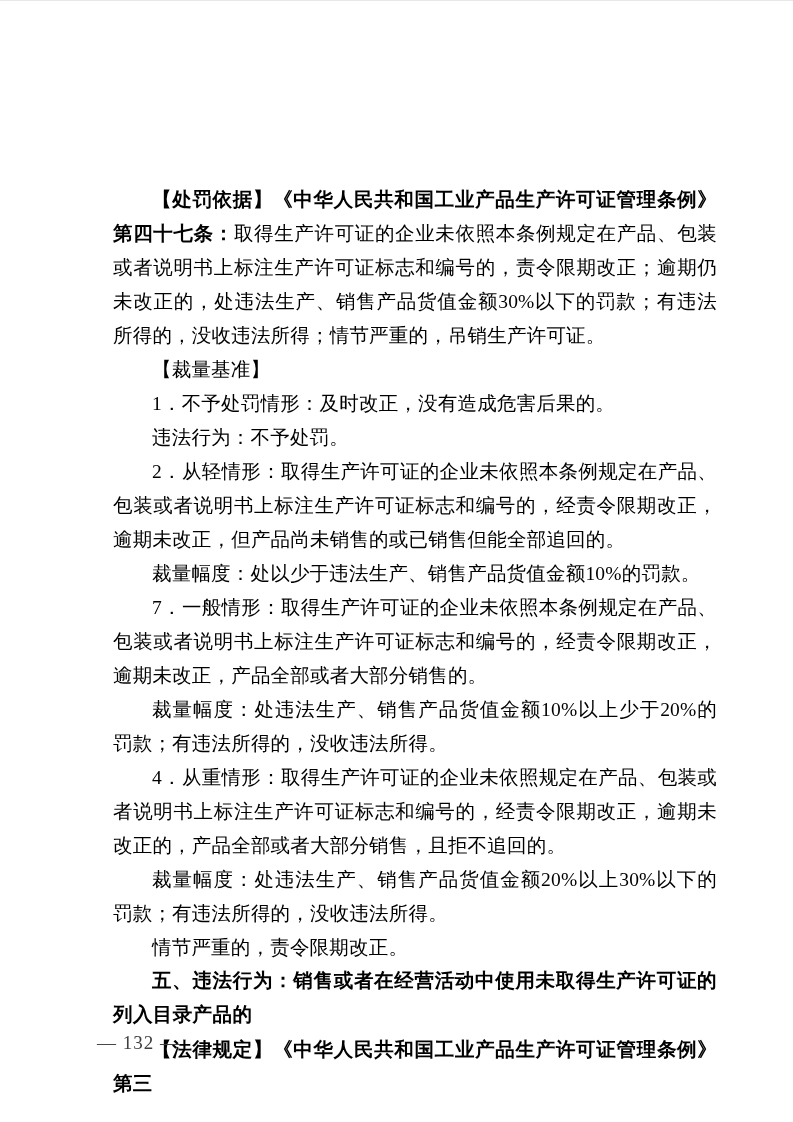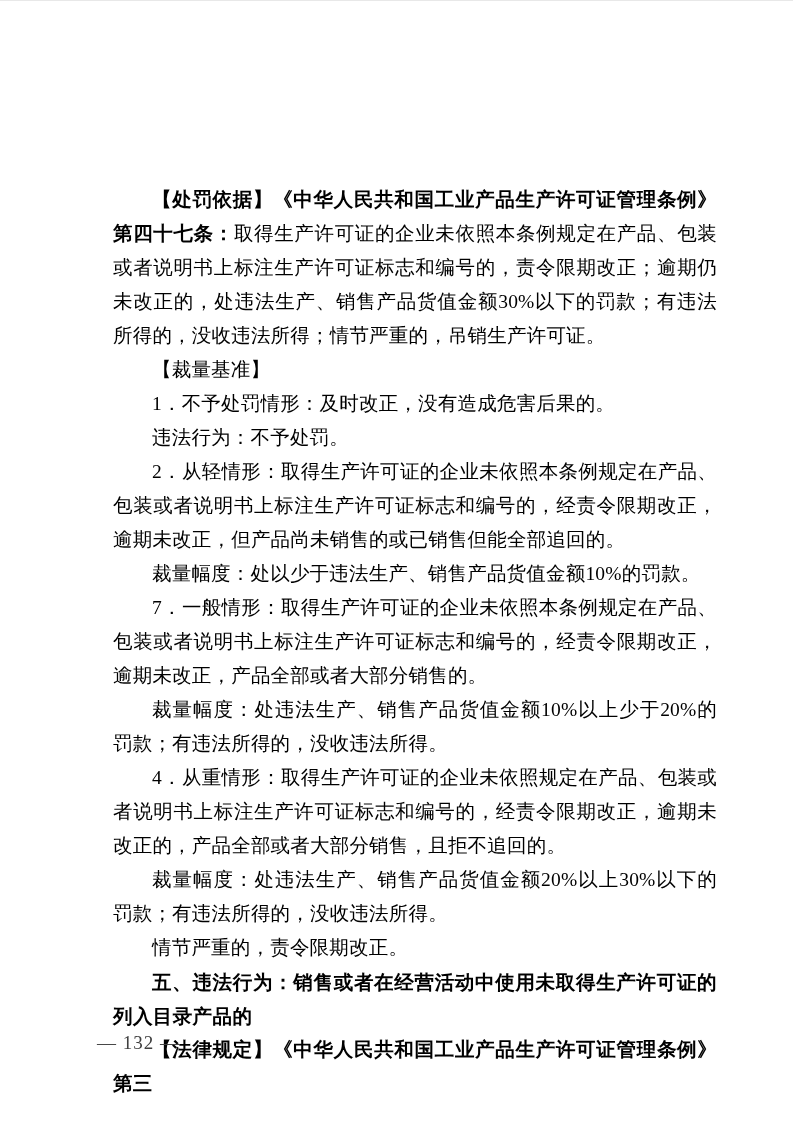--- a/index.html
+++ b/index.html
@@ -34,21 +34,21 @@
     text-align: justify;
     letter-spacing: 0.2px;
   }
   p.para .bold {
     font-weight: bold;
   }
   p.para.heading-serif {
     font-weight: normal;
   }
   p.para.heading-sans {
-    font-family: Liberation Sans, sans-serif;
+    font-family: Liberation Mono, monospace;
     font-weight: bold;
     letter-spacing: 0.4px;
   }
   .footer {
     position: absolute;
     left: 97px;
     top: 1031px;
     font-size: 19px;
     line-height: 22px;
     font-family: "Liberation Serif", serif;

